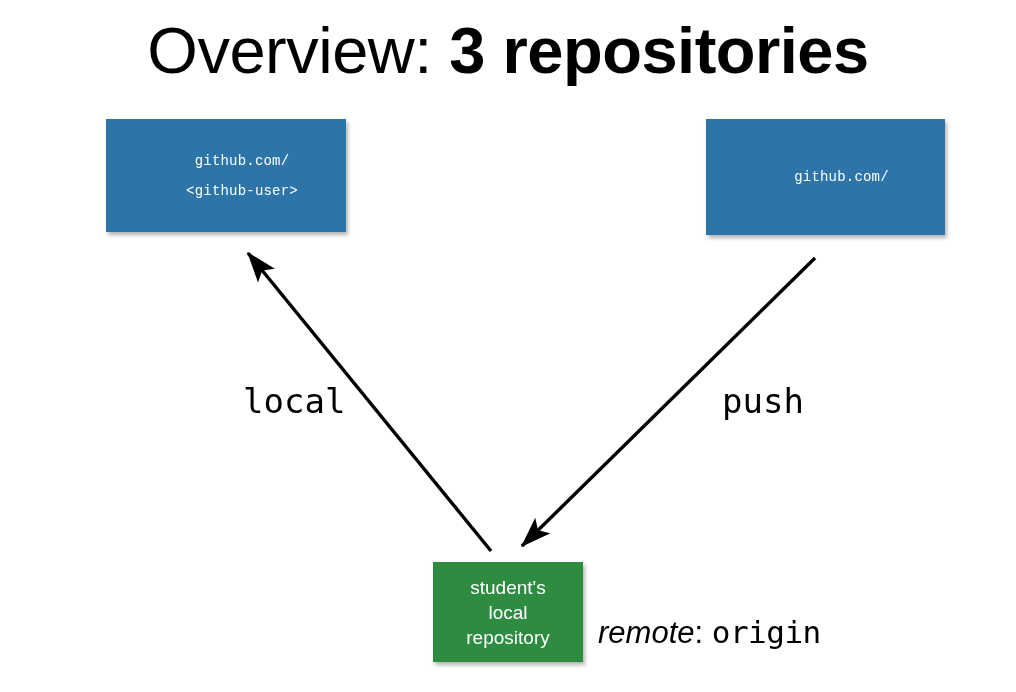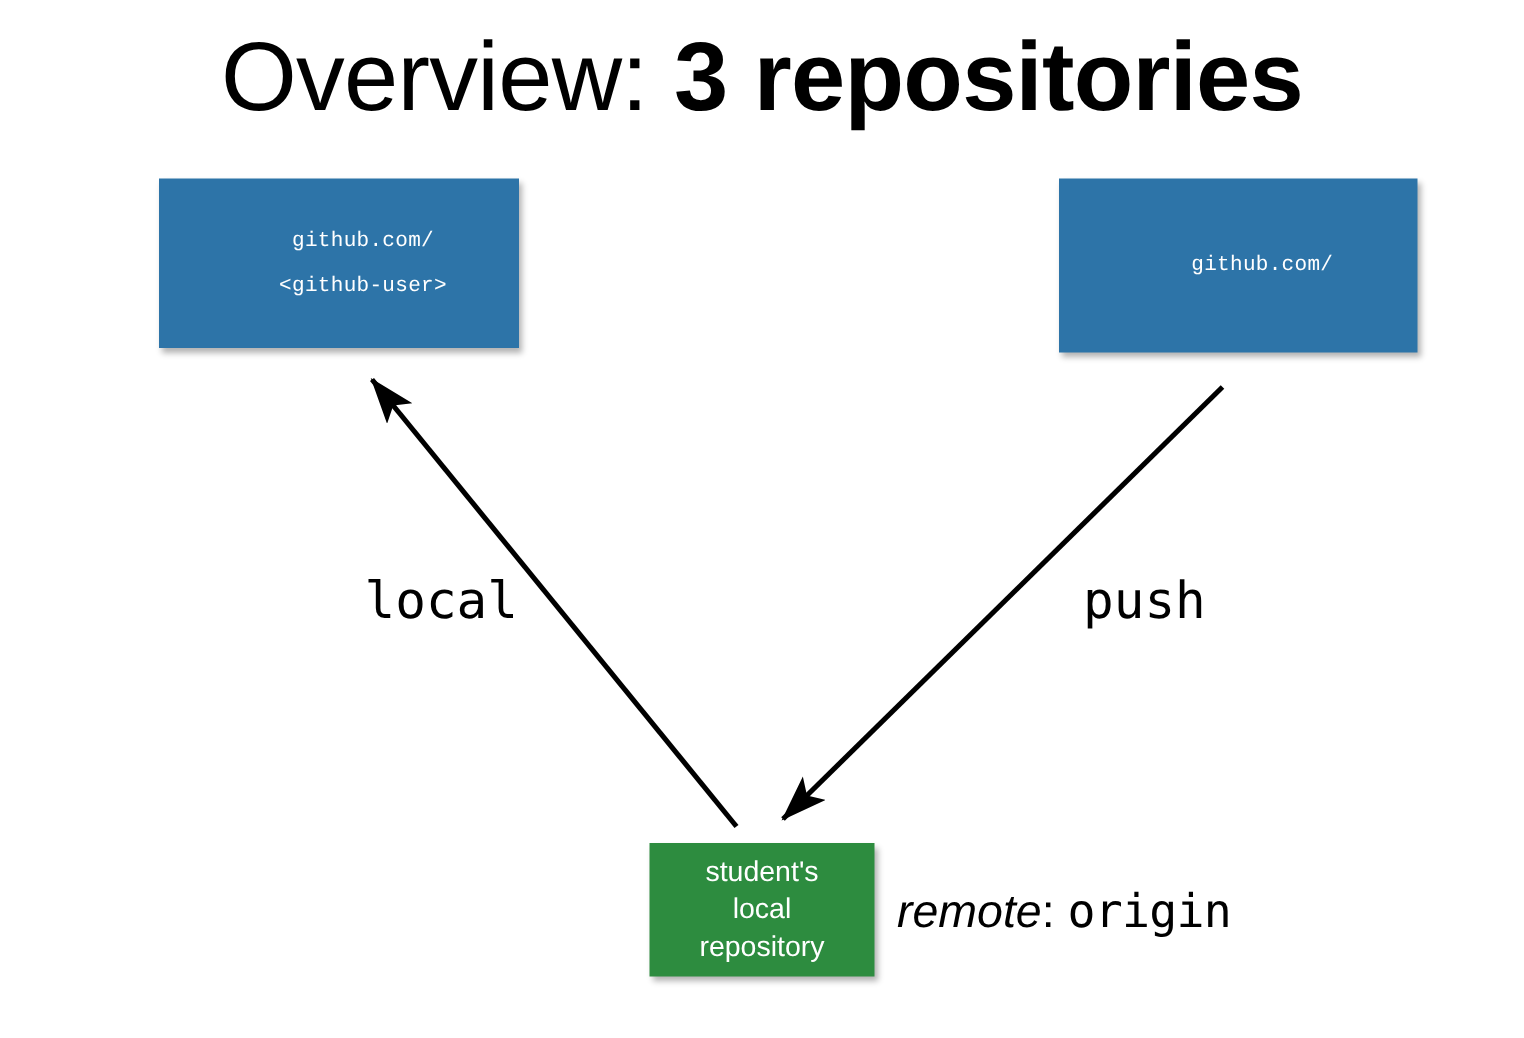--- a/index.html
+++ b/index.html
@@ -73,21 +73,21 @@
     left: 706px;
     top: 119px;
     width: 239px;
     height: 116px;
   }
 
   #repo-local {
     left: 433px;
     top: 562px;
     width: 150px;
-    height: 89px;
+    height: 100px;
     background: #2d8c3f;
     font-family: "Liberation Sans", sans-serif;
     font-size: 19px;
     line-height: 25px;
     font-weight: 400;
   }
 
   
   #arrow-layer {
     position: absolute;
@@ -127,21 +127,21 @@
     font-family: "Liberation Sans", sans-serif;
     font-style: normal;
   }
   .remote-caption .remote-value {
     font-family: "DejaVu Sans Mono", "Liberation Mono", monospace;
     font-style: normal;
     font-size: 31px;
     letter-spacing: -0.5px;
   }
   #remote-first-name { left: 36px; top: 589px; }
-  #remote-origin     { left: 598px; top: 588px; }
+  #remote-origin     { left: 598px; top: 612px; }
 </style>
 </head>
 <body>
 
 <div id="slide">
 
   <div id="slide-title">
     <span class="title-light">Overview: </span><span class="title-strong">3 repositories</span>
   </div>
 

